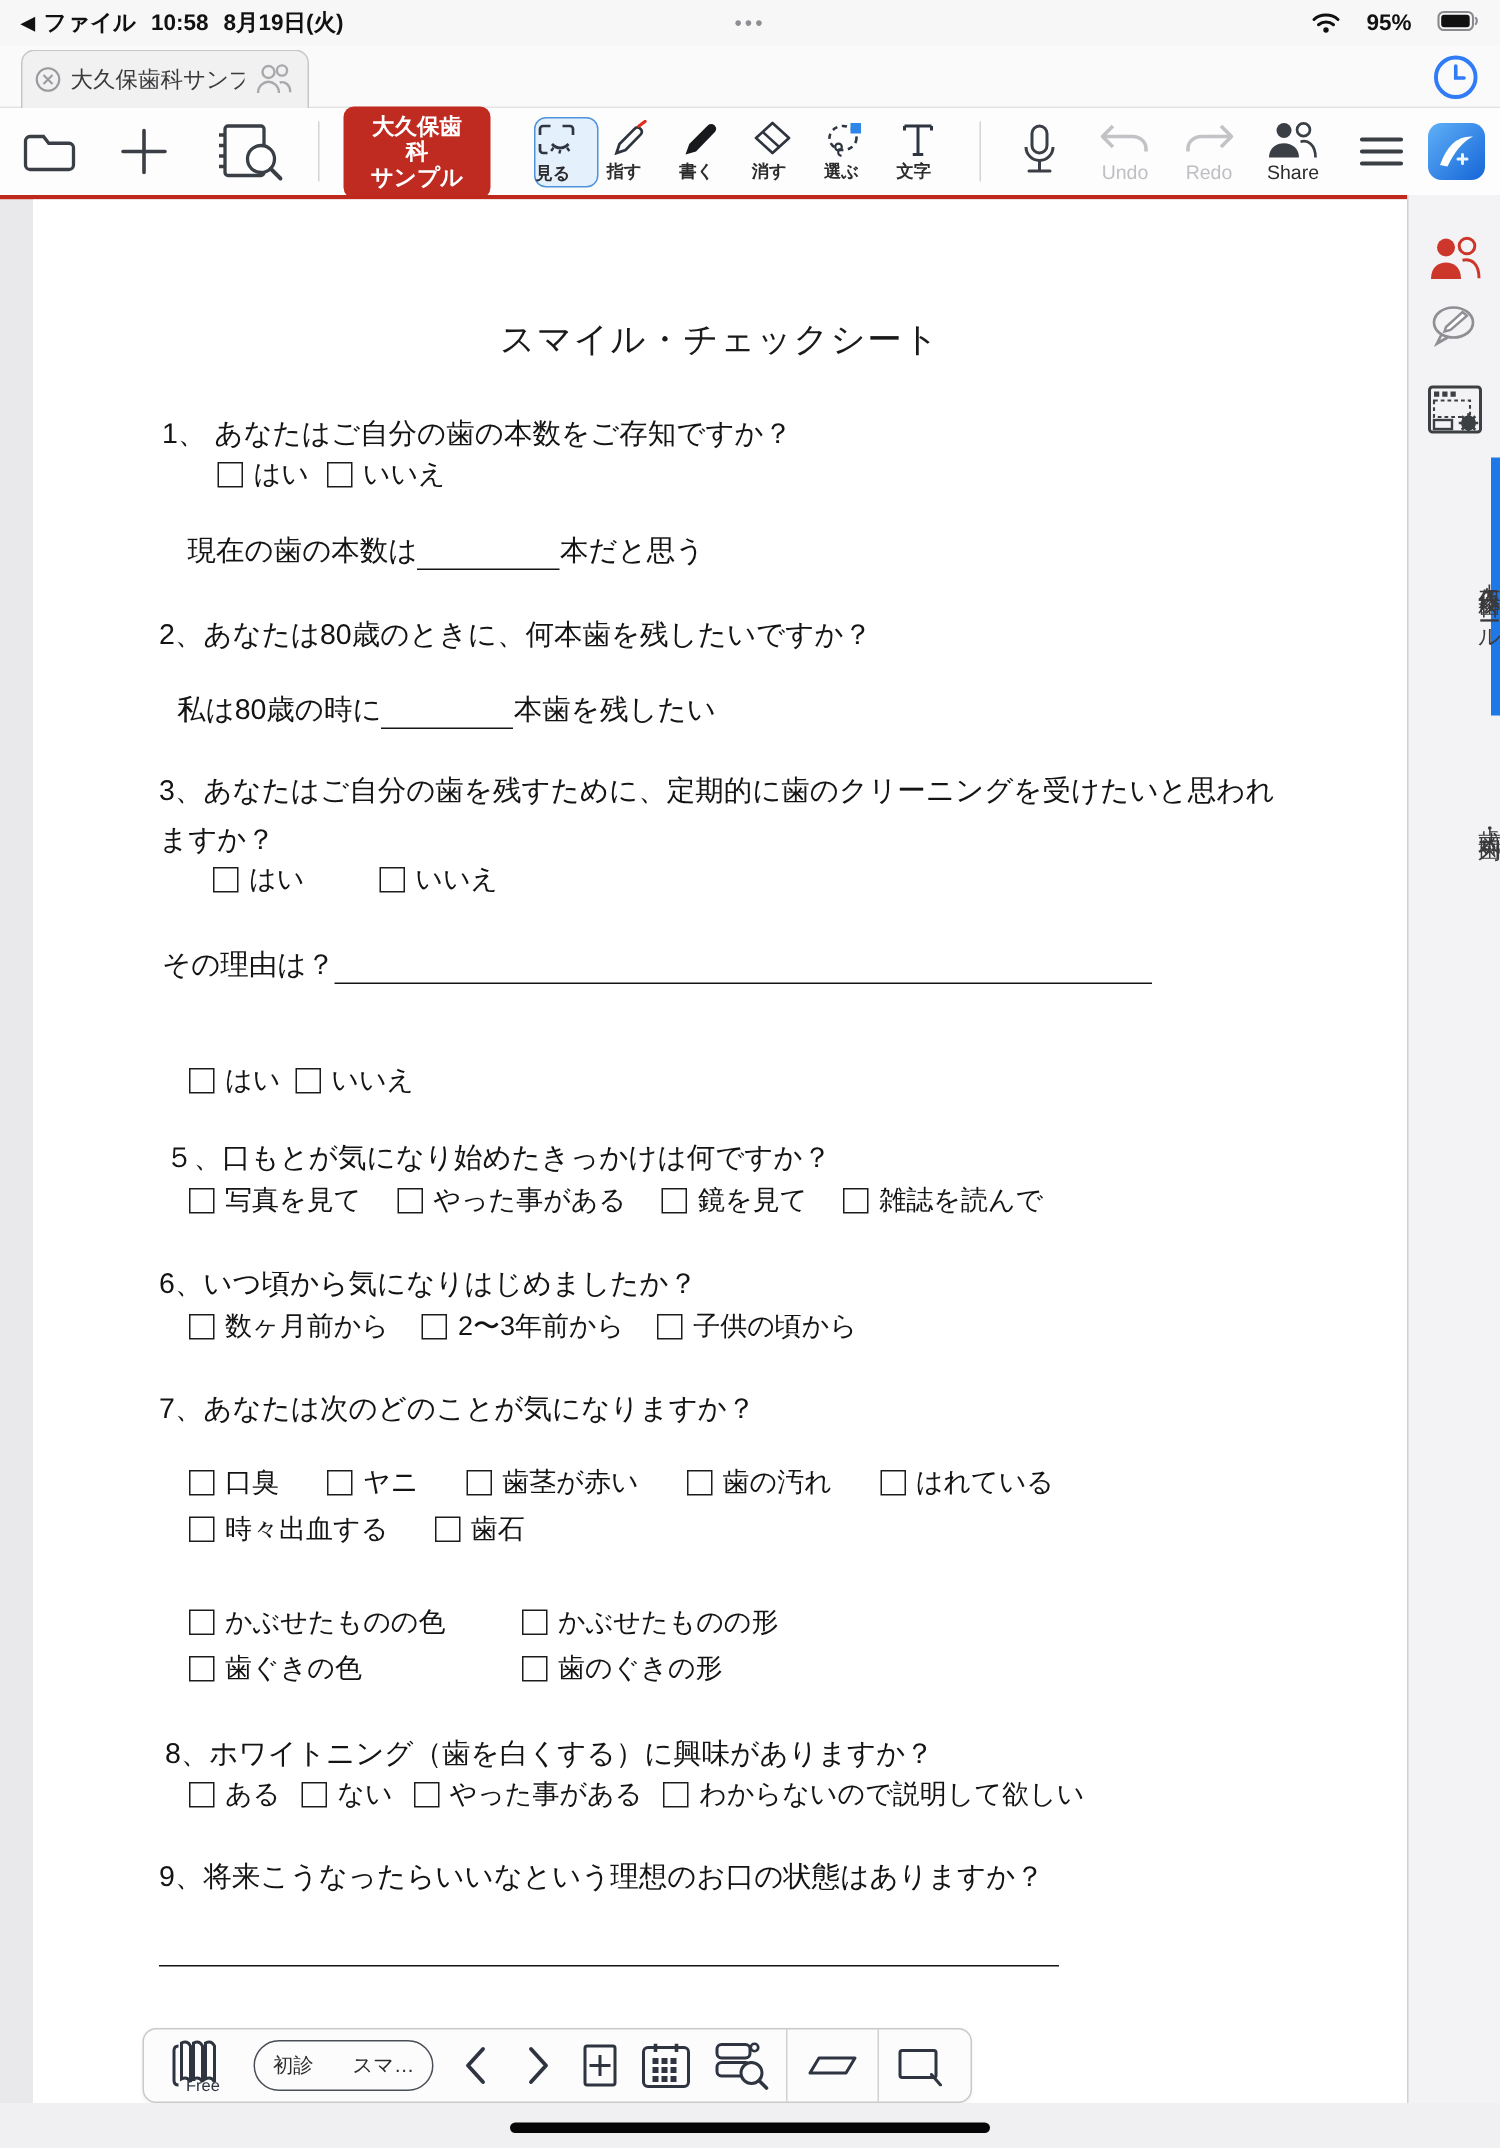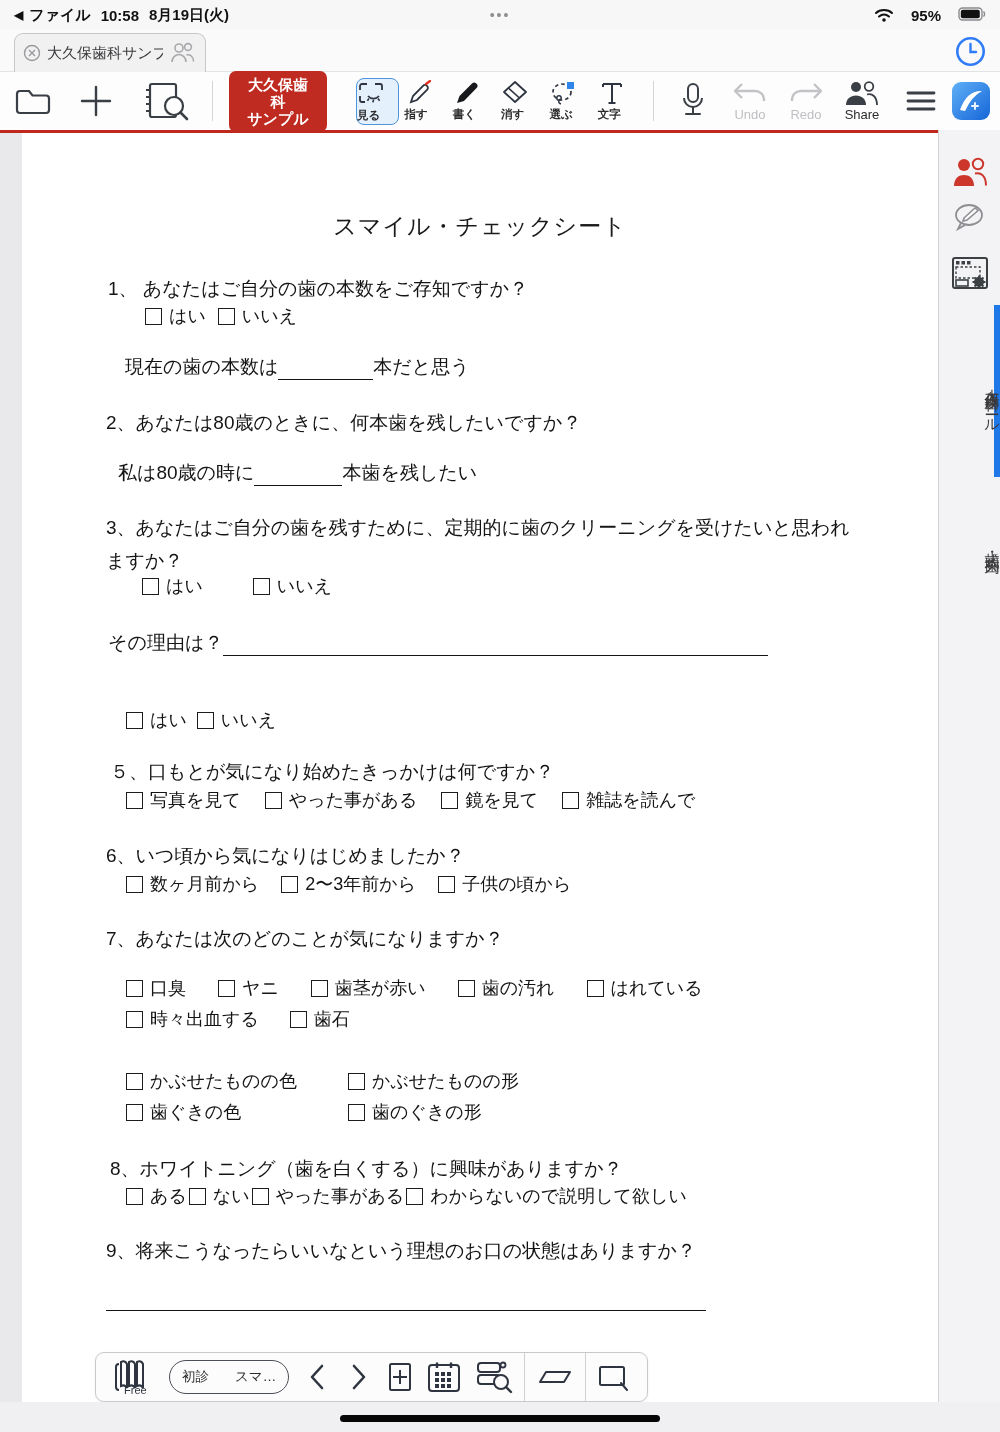--- a/index.html
+++ b/index.html
@@ -58,21 +58,21 @@
   .canvas-bg { position:absolute; left:0; top:133px; width:938px; height:1269px; background:#e9e9eb; }
   .page { position:absolute; left:22px; top:133px; width:916px; height:1269px; background:#ffffff; }
 
   .doc-title { position:absolute; left:0; top:78px; width:100%; text-align:center;
     font-size:23px; letter-spacing:1px; color:#1a1a1a; }
   .q { position:absolute; font-size:19px; color:#141414; white-space:nowrap; }
   .q.wrap { white-space:normal; line-height:33px; }
   .cbrow { position:absolute; display:flex; align-items:center; font-size:18px; color:#141414; }
   .cb { display:inline-flex; align-items:center; }
   .box { width:17px; height:17px; border:1.8px solid #1c1c1c; margin-right:7px; flex:none; background:#fff; }
-  .gap10{gap:10px}.gap12{gap:12px}.gap14{gap:2px}.gap22{gap:22px}.gap24{gap:24px}.gap31{gap:31px}.gap32{gap:32px}.gap44{gap:44px}.gap50{gap:50px}
+  .gap10{gap:10px}.gap12{gap:12px}.gap14{gap:14px}.gap22{gap:22px}.gap24{gap:24px}.gap31{gap:31px}.gap32{gap:32px}.gap44{gap:44px}.gap50{gap:50px}
   .w222 { width:222px; }
   .fill { position:absolute; display:flex; align-items:flex-end; font-size:19px; color:#141414; }
   .ul { display:inline-block; border-bottom:1.8px solid #141414; height:1.05em; }
   .ul.w95{width:95px}.ul.w88{width:88px}.ul.w545{width:545px}
   .line-blank { position:absolute; border-bottom:1.8px solid #141414; }
 
   
   .sidebar { position:absolute; left:938px; top:130px; width:62px; height:1272px;
     background:#f3f3f5; border-left:1px solid #d2d2d5; }
   .sb-icon { position:absolute; left:50%; transform:translateX(-50%); cursor:pointer; }

